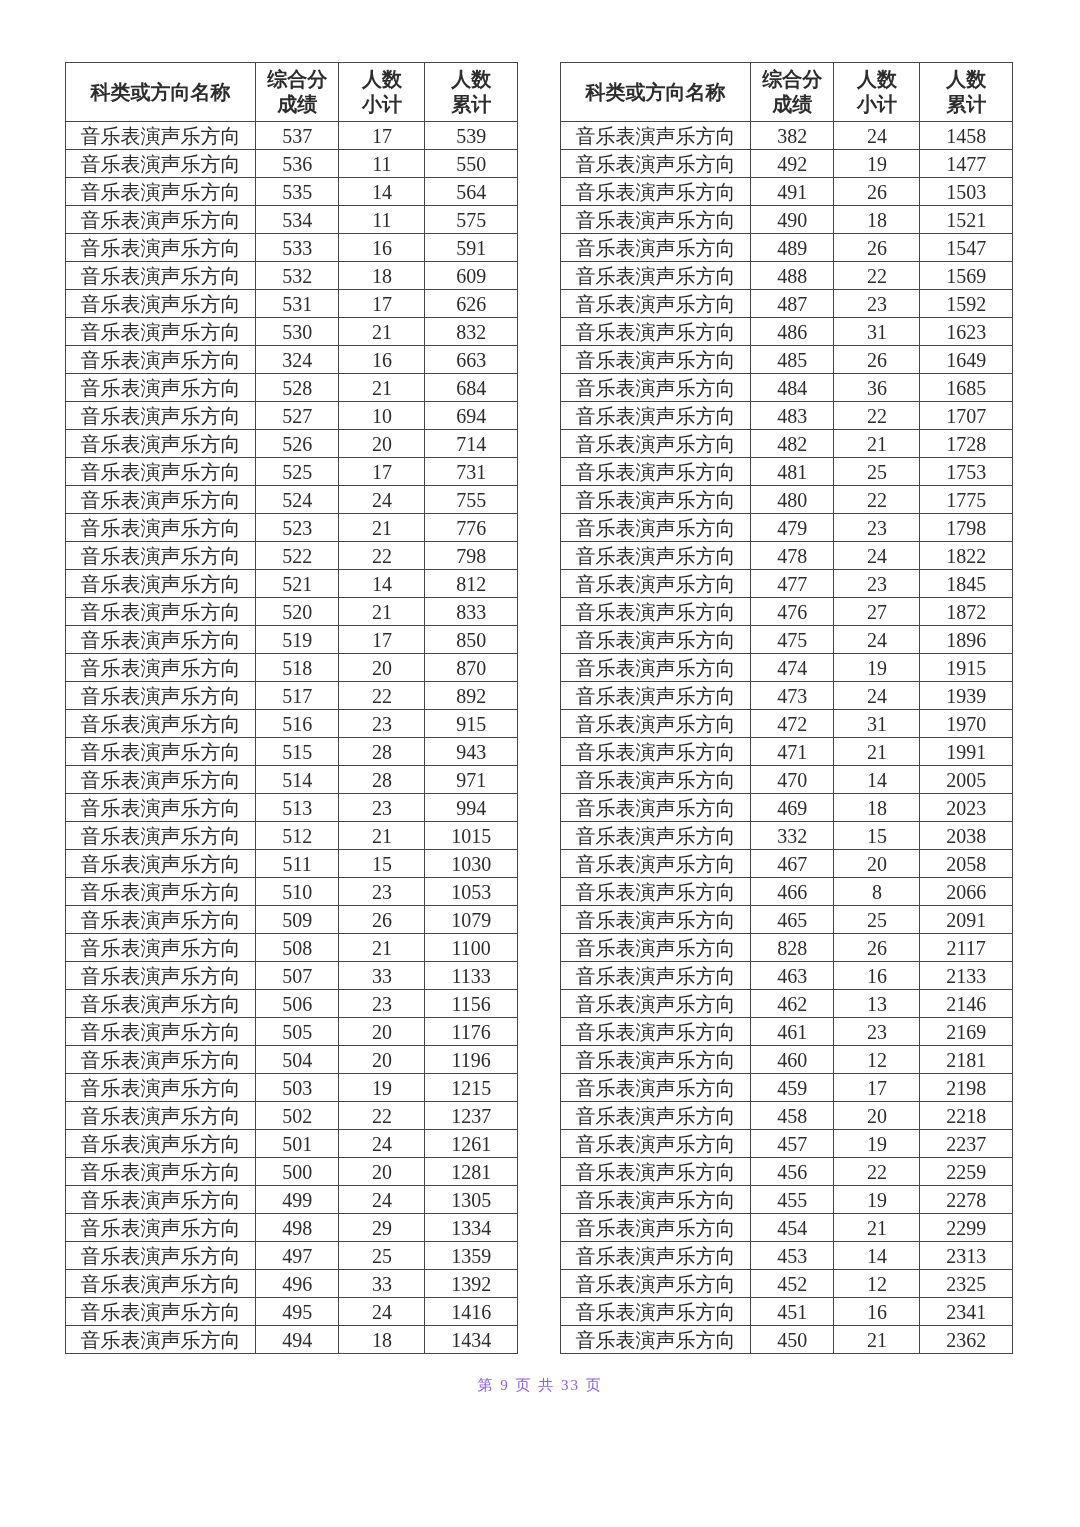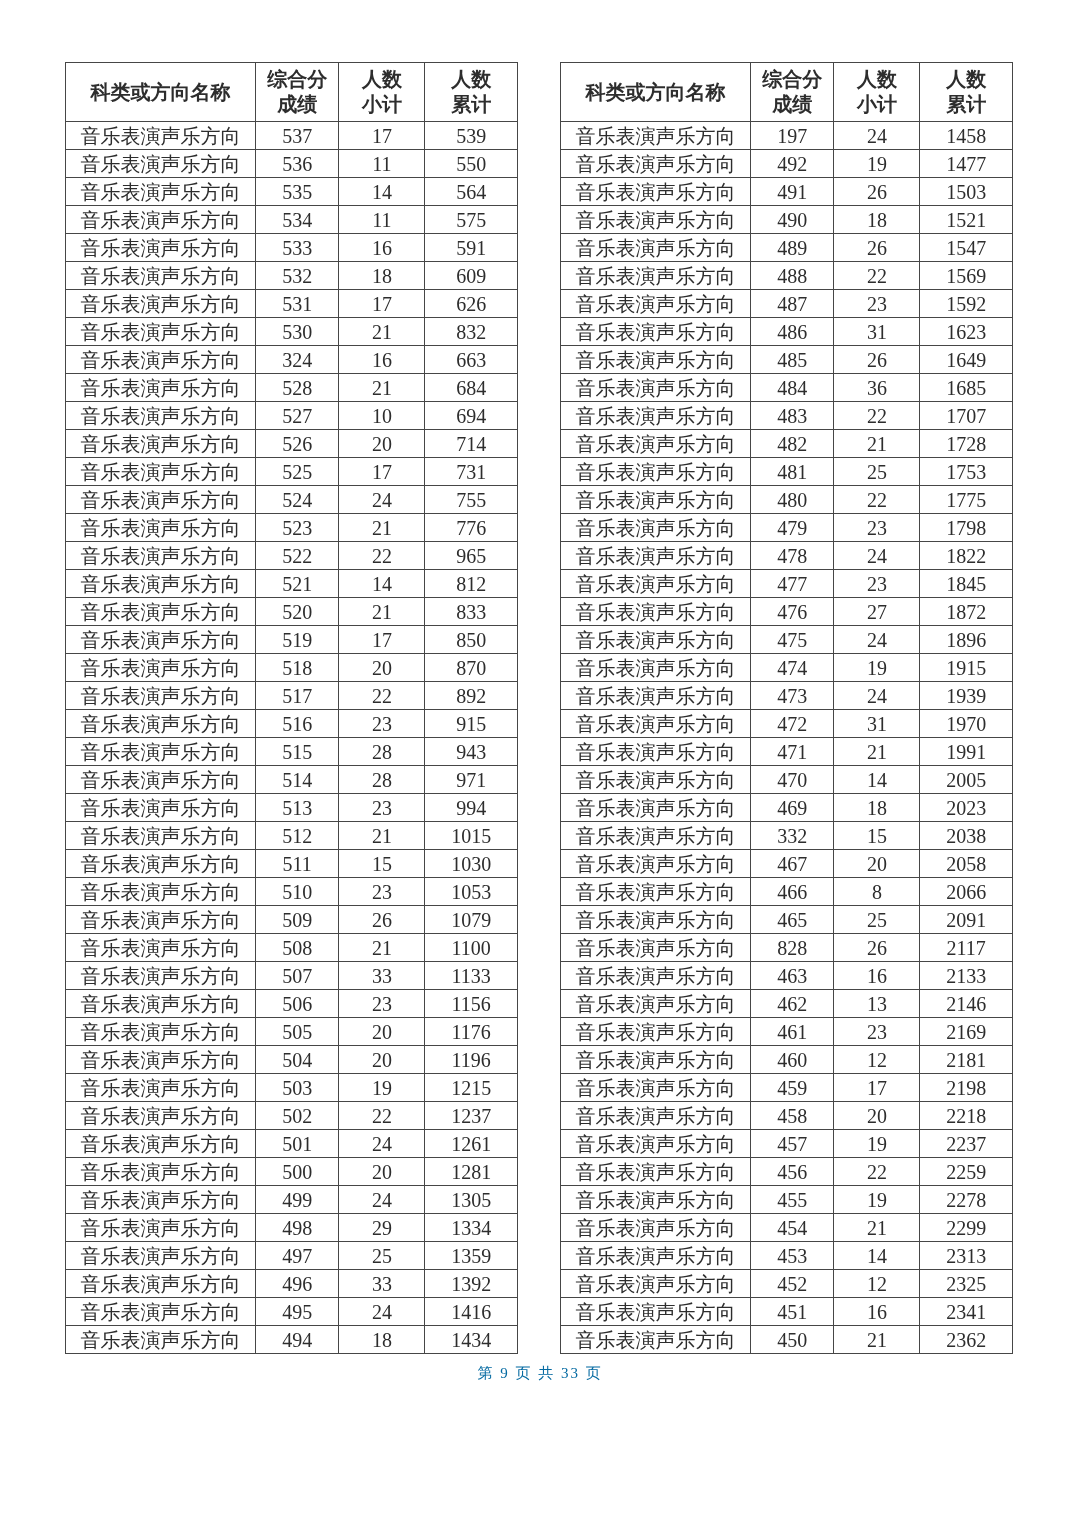--- a/index.html
+++ b/index.html
@@ -44,24 +44,24 @@
   .score-table tbody td {
     height: 28px;
     font-size: 20px;
     line-height: 1;
   }
   .col-name  { width: 42%; }
   .col-score { width: 18.5%; }
   .col-count { width: 19%; }
   .col-cum   { width: 20.5%; }
   .footer {
-    margin-top: 10px;
+    margin-top: 22px;
     text-align: center;
     font-size: 15px;
-    color: #0369a1;
+    color: #8b5cf6;
     font-family: "Liberation Serif", "DejaVu Serif", serif;
     letter-spacing: 2px;
   }
 </style>
 </head>
 <body>
 
 <div class="page">
   <div class="tables">
 
@@ -177,21 +177,21 @@
           <tr>
             <td>音乐表演声乐方向</td>
             <td>523</td>
             <td>21</td>
             <td>776</td>
           </tr>
           <tr>
             <td>音乐表演声乐方向</td>
             <td>522</td>
             <td>22</td>
-            <td>965</td>
+            <td>798</td>
           </tr>
           <tr>
             <td>音乐表演声乐方向</td>
             <td>521</td>
             <td>14</td>
             <td>812</td>
           </tr>
           <tr>
             <td>音乐表演声乐方向</td>
             <td>520</td>
@@ -377,21 +377,21 @@
           </th>
           <th>
             <div>人数</div>
             <div>累计</div>
           </th>
         </tr>
       </thead>
       <tbody>
           <tr>
             <td>音乐表演声乐方向</td>
-            <td>197</td>
+            <td>382</td>
             <td>24</td>
             <td>1458</td>
           </tr>
           <tr>
             <td>音乐表演声乐方向</td>
             <td>492</td>
             <td>19</td>
             <td>1477</td>
           </tr>
           <tr>

